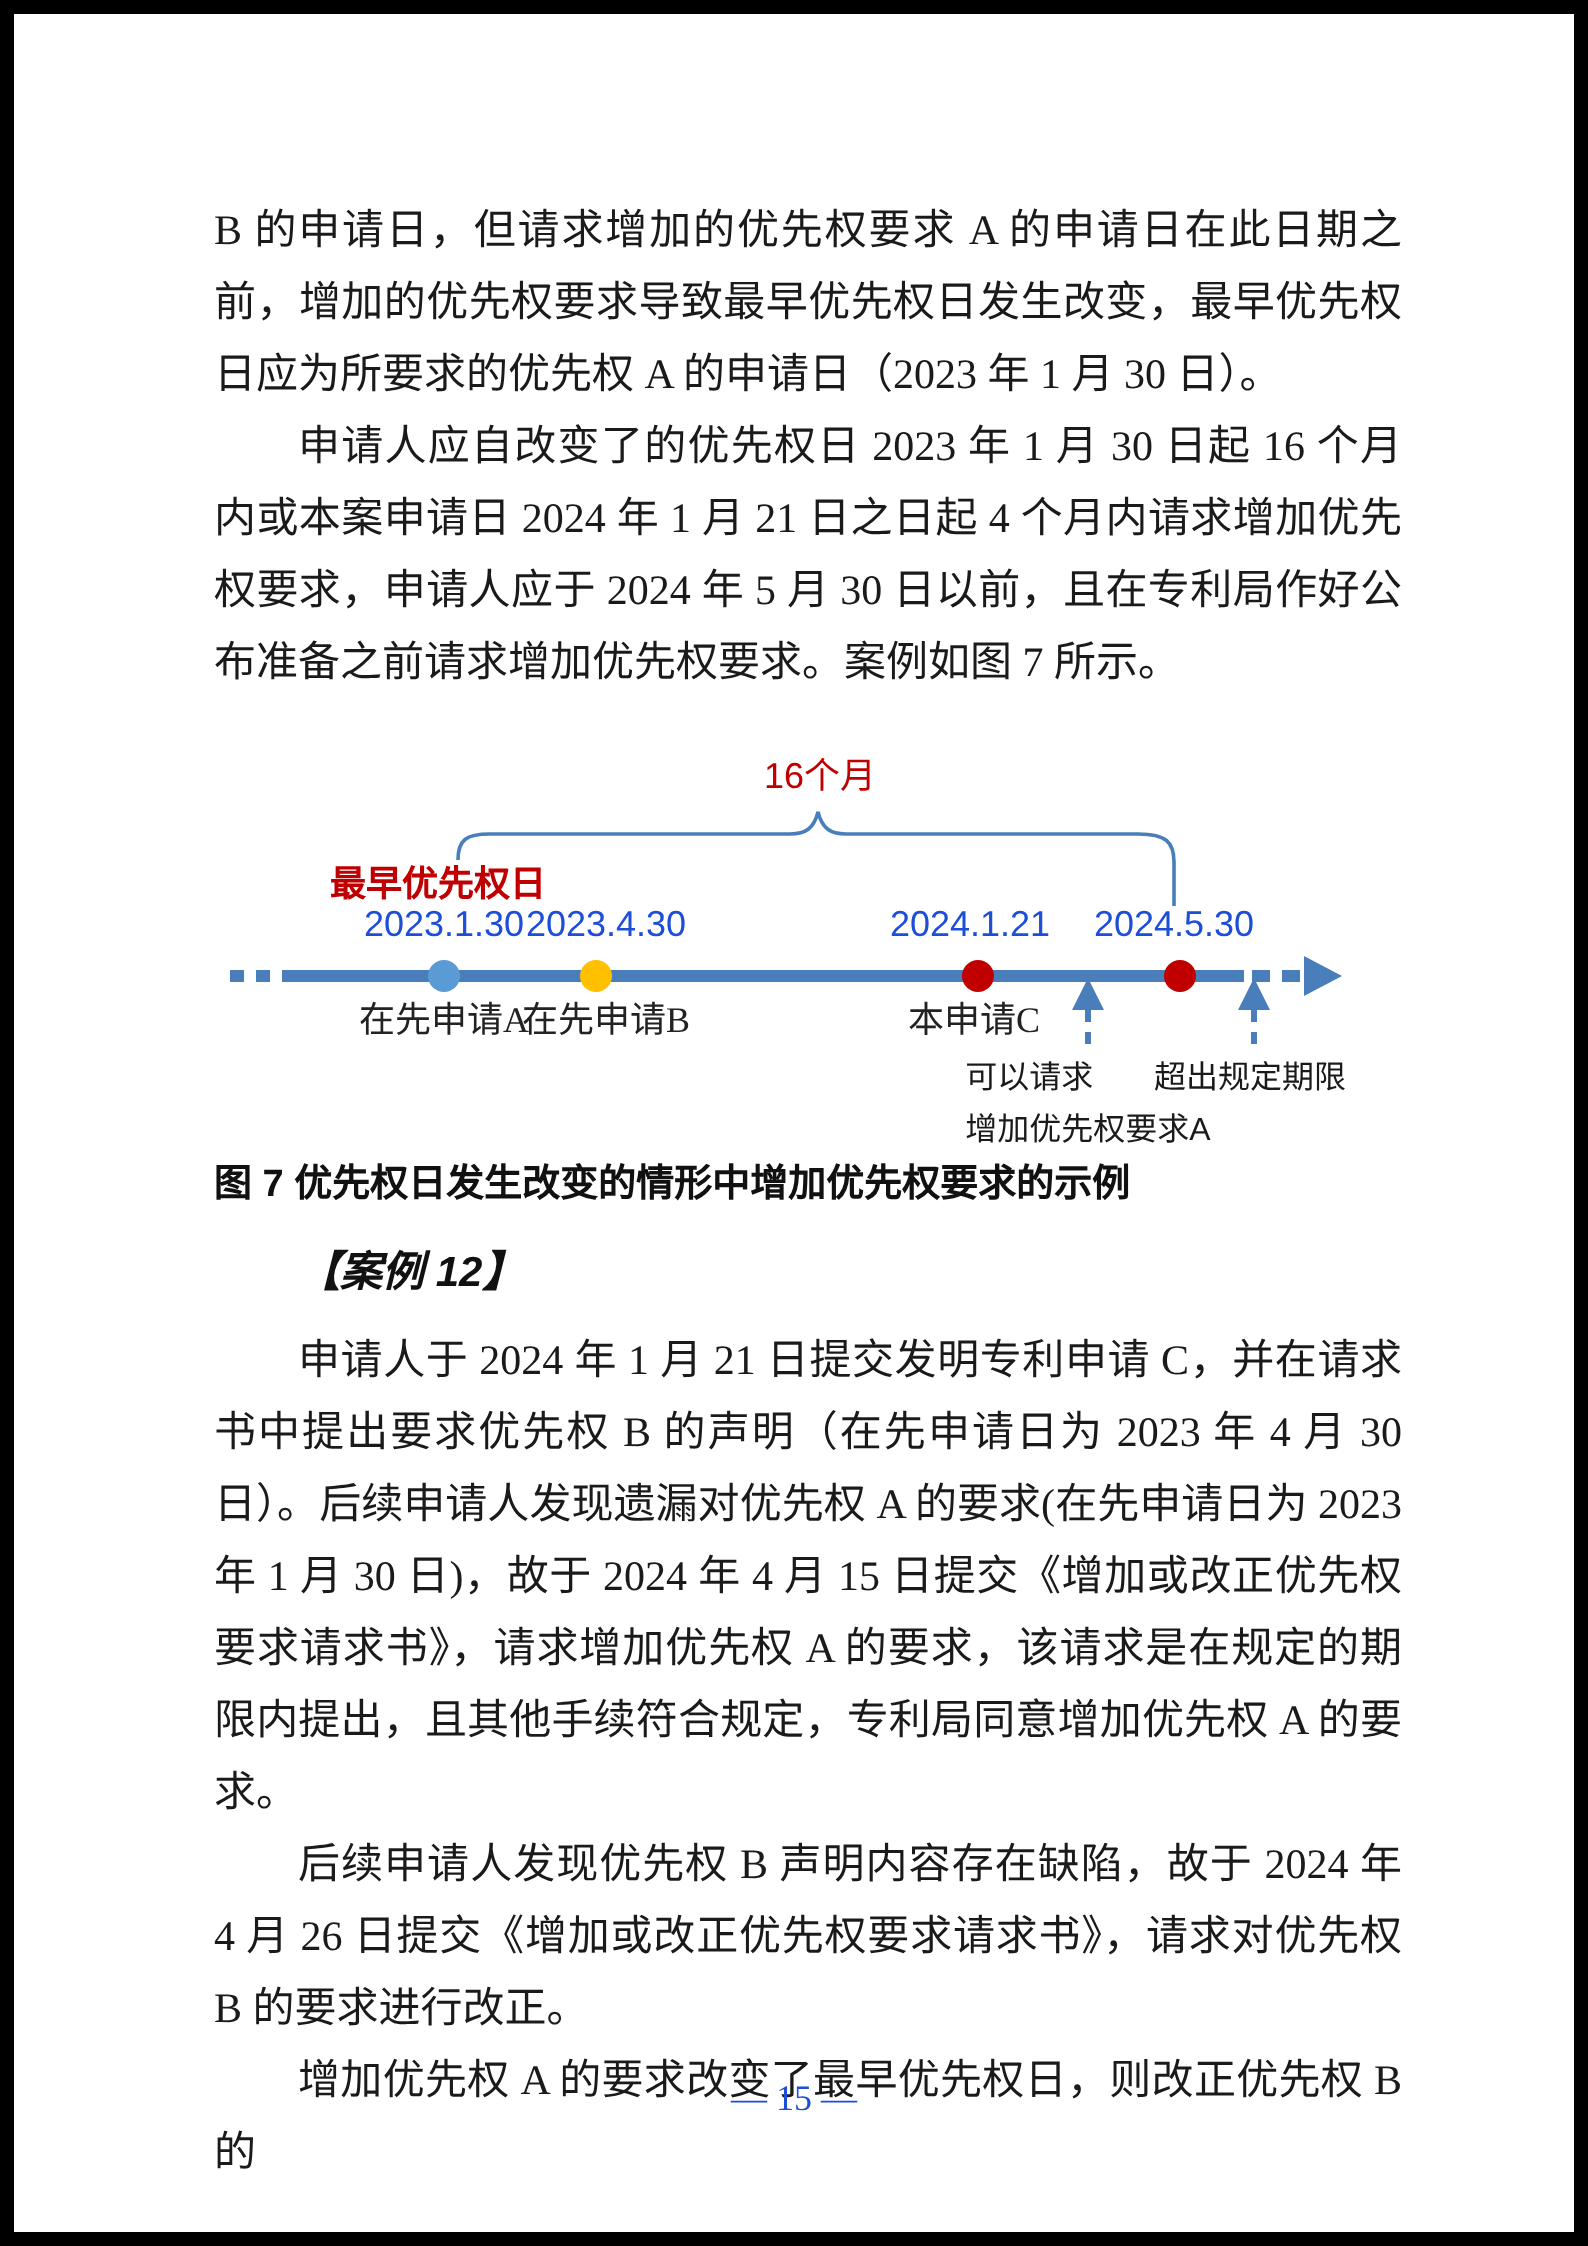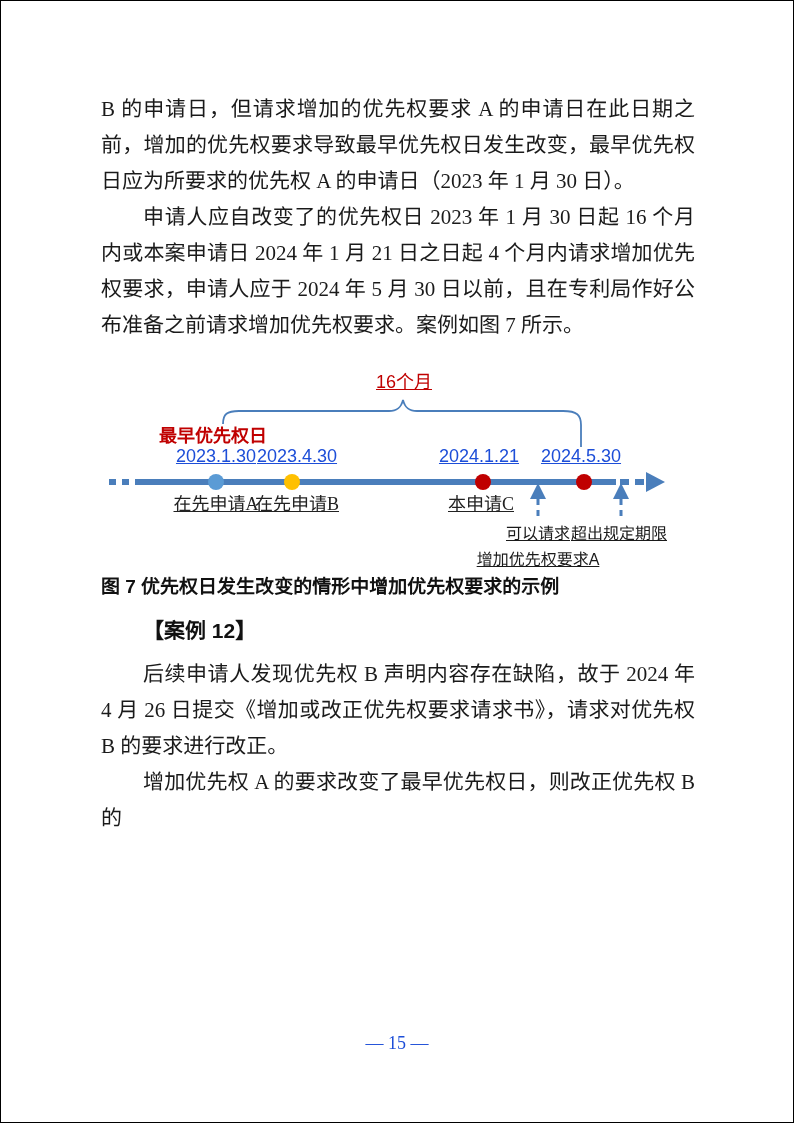--- a/index.html
+++ b/index.html
@@ -2,65 +2,66 @@
 <html lang="zh-CN"><head>
 <meta charset="utf-8">
 <style>
   html,body{margin:0;padding:0;}
   body{background:#fff;}
   .page{
     position:relative;
     width:794px;height:1123px;
     background:#ffffff;
     box-sizing:border-box;
-    border:1px solid #000000;
+    border:7px solid #000000;
     font-family:"Liberation Serif","DejaVu Serif",serif;
     color:#1a1a1a;
     overflow:hidden;
   }
   .content{position:absolute;left:100px;top:90px;width:594px;}
   .para{
     margin:0;
     font-size:21px;
     line-height:36px;
     text-align:justify;
     color:#1a1a1a;
   }
   .para.indent{text-indent:2em;}
 
   
   .fig{position:relative;width:594px;height:205px;margin-top:14px;}
   .fig-svg{position:absolute;left:0;top:0;}
   .fig-label{position:absolute;white-space:nowrap;font-family:"Liberation Sans","DejaVu Sans",sans-serif;}
-  .centered{transform:translateX(-50%);text-decoration:underline;}
+  .centered{transform:translateX(-50%);}
   .red{color:#c00000;}
   .lbl-duration{top:10px;left:303px;font-size:18px;}
   .lbl-earliest{top:64px;left:58px;font-size:18px;font-weight:bold;text-align:center;}
   .lbl-date{top:89px;font-size:18px;color:#1d4ed8;}
   .lbl-point{top:132px;font-size:18px;color:#222;font-family:"Liberation Serif","DejaVu Serif",serif;}
-  .lbl-note{font-size:16px;color:#1a1a1a;text-align:center;line-height:26px;}
+  .lbl-note{font-size:16px;color:#1a1a1a;line-height:26px;}
 
   
   .fig-caption{
     margin-top:10px;
     text-align:left;
     font-family:"Liberation Sans","DejaVu Sans",sans-serif;
     font-weight:bold;
     font-size:19px;
     line-height:30px;
     color:#111;
   }
   .case-heading{
     margin:12px 0 8px 0;
     text-indent:2em;
     font-family:"Liberation Sans","DejaVu Sans",sans-serif;
     font-weight:bold;
     font-size:21px;
     line-height:34px;
     color:#111;
+    font-style:italic;
   }
 
   
   .footer{
     position:absolute;
     left:0;right:0;
     top:1032px;
     text-align:center;
     font-size:18px;
     color:#1d4ed8;
@@ -120,18 +121,19 @@
         <div>可以请求</div>
         <div>增加优先权要求A</div>
       </div>
       <div class="fig-label lbl-note centered" style="left:518px;top:164px;">超出规定期限</div>
     </div>
 
     <div class="fig-caption">图 7 优先权日发生改变的情形中增加优先权要求的示例</div>
 
     <div class="case-heading">【案例 12】</div>
 
+    <p class="para indent">申请人于 2024 年 1 月 21 日提交发明专利申请 C，并在请求书中提出要求优先权 B 的声明（在先申请日为 2023 年 4 月 30 日）。后续申请人发现遗漏对优先权 A 的要求(在先申请日为 2023 年 1 月 30 日)，故于 2024 年 4 月 15 日提交《增加或改正优先权要求请求书》，请求增加优先权 A 的要求，该请求是在规定的期限内提出，且其他手续符合规定，专利局同意增加优先权 A 的要求。</p>
     <p class="para indent">后续申请人发现优先权 B 声明内容存在缺陷，故于 2024 年 4 月 26 日提交《增加或改正优先权要求请求书》，请求对优先权 B 的要求进行改正。</p>
     <p class="para indent">增加优先权 A 的要求改变了最早优先权日，则改正优先权 B 的</p>
   </div>
 
   <div class="footer">— 15 —</div>
 </div>
 
 </body></html>

